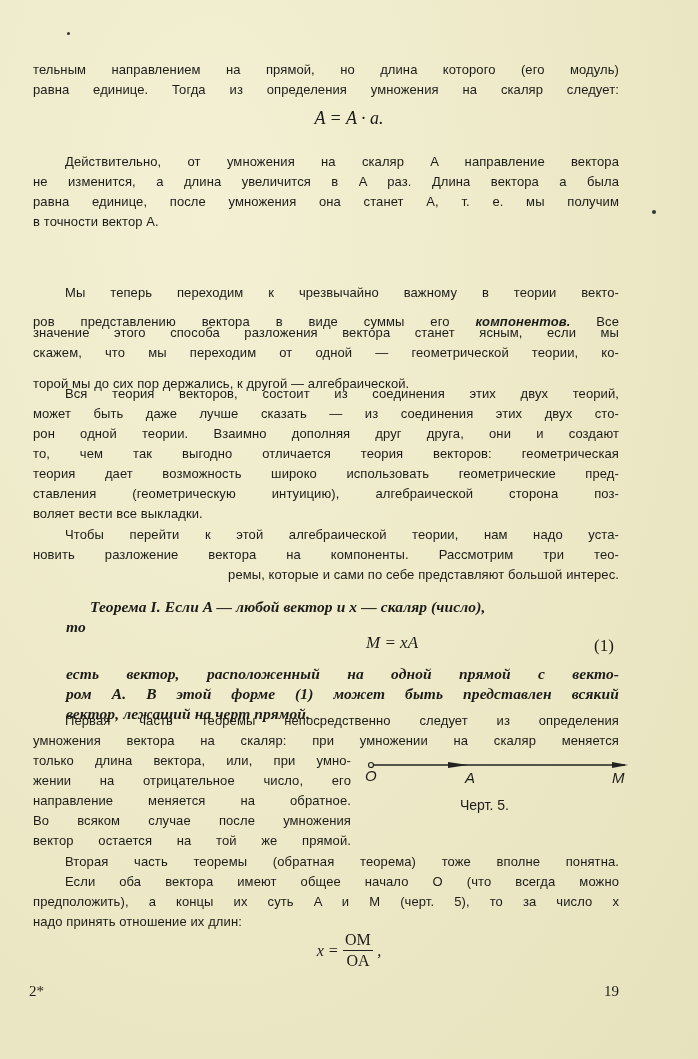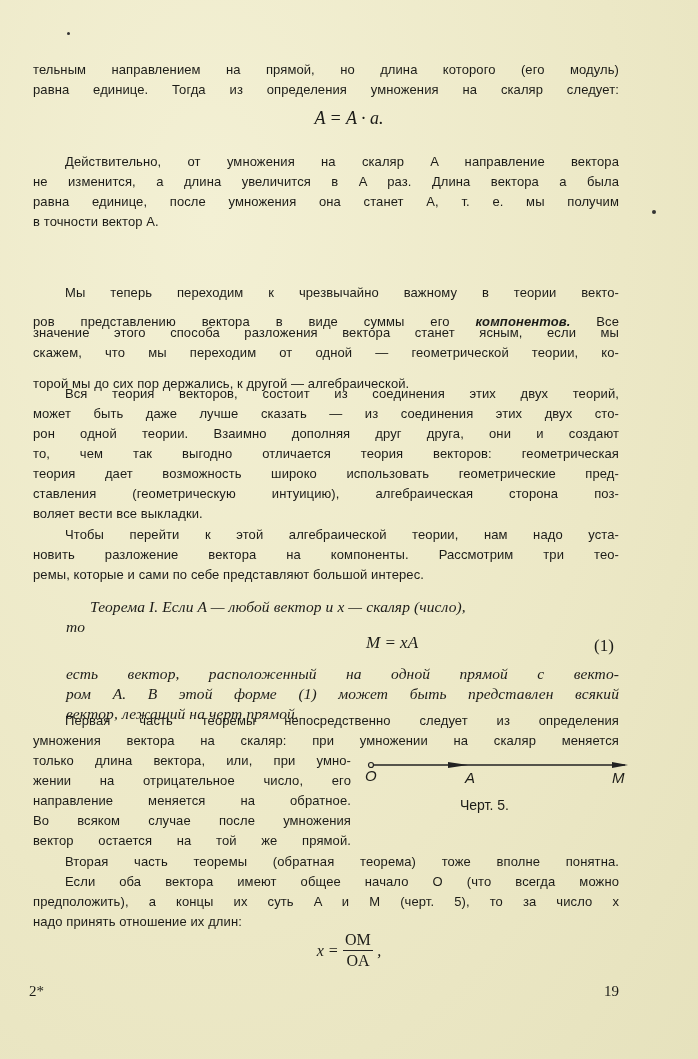--- a/index.html
+++ b/index.html
@@ -17,21 +17,21 @@
     font-size: 13px; line-height: 20px; white-space: nowrap;
     letter-spacing: 0.1px; transform-origin: left top;
   }
   .j { text-align: justify; text-align-last: justify; }
   .ind { padding-left: 32px; width: 554px; }
   .bi { font-style: italic; font-weight: bold; }
   .math { font-family: "Liberation Serif", serif; font-style: italic; font-size: 18px; }
   .center { position: absolute; text-align: center; width: 698px; left: 0; }
   .heading { font-weight: bold; font-size: 17px; letter-spacing: 0.4px; }
   .eqnum { position: absolute; font-family: "Liberation Serif", serif; font-size: 17px; }
-  .theorem .line { font-family: "Liberation Serif", serif; font-style: italic; font-weight: normal; font-size: 15.5px; }
+  .theorem .line { font-family: "Liberation Serif", serif; font-style: italic; font-weight: bold; font-size: 15.5px; }
   .fig { position: absolute; left: 360px; top: 755px; width: 280px; height: 60px; }
   .fig-label { position: absolute; font-family: "Liberation Sans", sans-serif; font-style: italic; font-size: 15px; }
   .caption { position: absolute; font-size: 14px; }
   .frac { display: inline-block; vertical-align: middle; text-align: center; font-family: "Liberation Serif", serif; font-size: 16px; }
   .frac .num { display: block; border-bottom: 1.5px solid #222; padding: 0 2px; line-height: 20px; }
   .frac .den { display: block; line-height: 20px; }
   .speck { position: absolute; width: 3px; height: 3px; background: #333; border-radius: 50%; }
 </style>
 </head>
 <body>
@@ -63,28 +63,28 @@
     <div class="line j" style="top:343px;">скажем, что мы переходим от одной — геометрической теории, ко-</div>
     <div class="line" style="top:363px;margin-top:11px;">торой мы до сих пор держались, к другой — алгебраической.</div>
   </div>
 
   <div>
     <div class="line j ind" style="top:384px;">Вся теория векторов, состоит из соединения этих двух теорий,</div>
     <div class="line j" style="top:404px;">может быть даже лучше сказать — из соединения этих двух сто-</div>
     <div class="line j" style="top:424px;">рон одной теории. Взаимно дополняя друг друга, они и создают</div>
     <div class="line j" style="top:444px;">то, чем так выгодно отличается теория векторов: геометрическая</div>
     <div class="line j" style="top:464px;">теория дает возможность широко использовать геометрические пред-</div>
-    <div class="line j" style="top:484px;">ставления (геометрическую интуицию), алгебраическая сторона поз-</div>
+    <div class="line j" style="top:484px;">ставления (геометрическую интуицию), алгебраической сторона поз-</div>
     <div class="line" style="top:504px;">воляет вести все выкладки.</div>
   </div>
 
   <div>
     <div class="line j ind" style="top:525px;">Чтобы перейти к этой алгебраической теории, нам надо уста-</div>
     <div class="line j" style="top:545px;">новить разложение вектора на компоненты. Рассмотрим три тео-</div>
-    <div class="line" style="top:565px;">ремы, которые и сами по себе представляют большой интерес.</div>
+    <div class="line" style="top:565px;text-align:right;">ремы, которые и сами по себе представляют большой интерес.</div>
   </div>
 
   <div class="theorem">
     <div class="line" style="top:597px;left:90px;width:530px;">Теорема I. Если A — любой вектор и x — скаляр (число),</div>
     <div class="line" style="top:617px;left:66px;">то</div>
     <div class="center math" style="top:633px;font-size:17px;padding-left:43px;">M = xA</div>
     <div class="eqnum" style="top:636px;left:594px;">(1)</div>
     <div class="line j" style="top:664px;left:66px;width:553px;">есть вектор, расположенный на одной прямой с векто-</div>
     <div class="line j" style="top:684px;left:66px;width:553px;">ром A. В этой форме (1) может быть представлен всякий</div>
     <div class="line" style="top:704px;left:66px;width:553px;">вектор, лежащий на черт прямой.</div>

